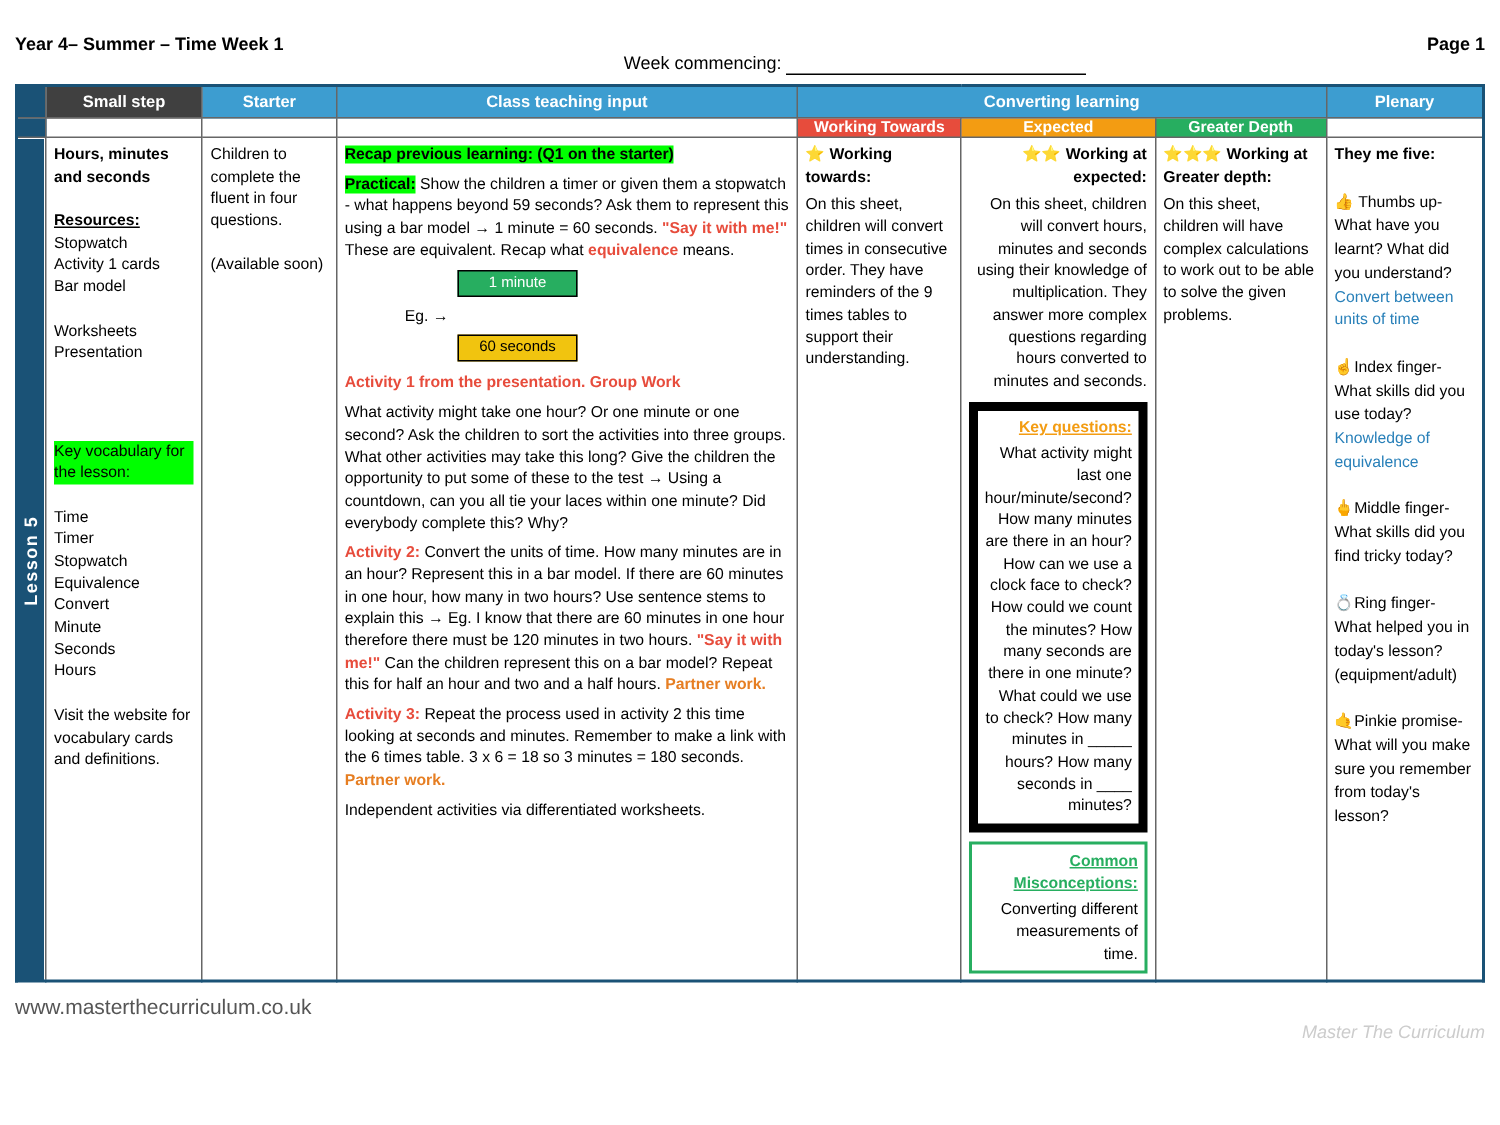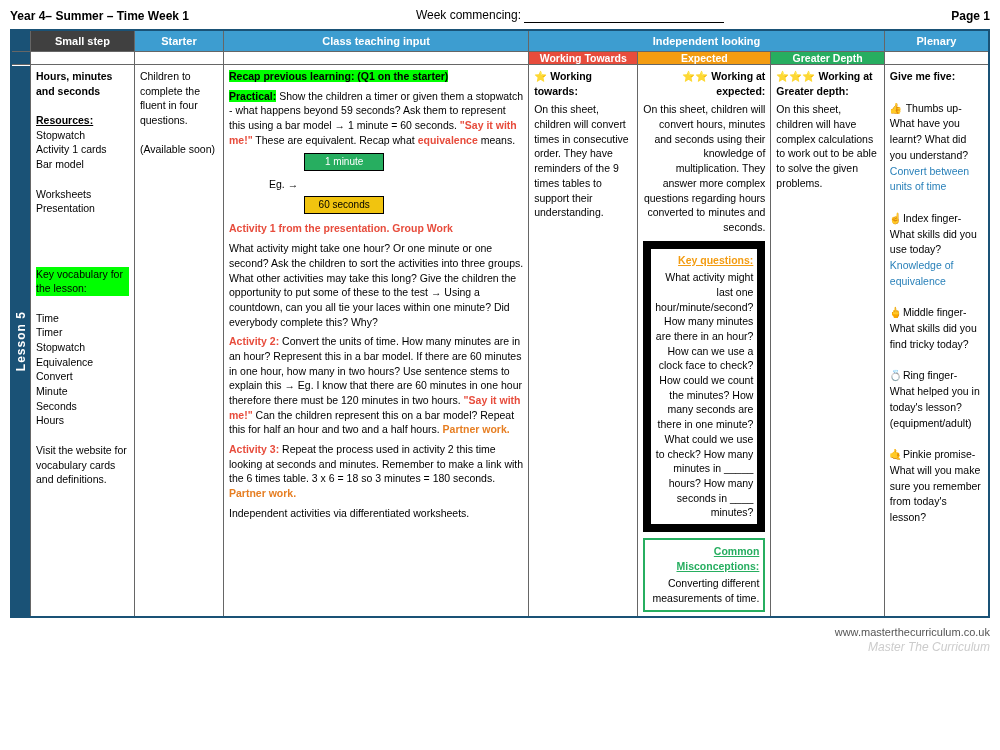--- a/index.html
+++ b/index.html
@@ -15,21 +15,21 @@
       padding: 8px 10px;
     }
     .page-header {
       display: flex;
       justify-content: space-between;
       align-items: center;
       margin-bottom: 6px;
       font-size: 12px;
     }
     .page-header-left { font-weight: bold; }
-    .page-header-center { flex: 1; text-align: center; }
+    .page-header-center { flex: 1; text-align: center; margin-top: 27px; }
     .week-commencing {
       border-bottom: 1px solid #000;
       display: inline-block;
       min-width: 200px;
     }
     .page-header-right { font-weight: bold; }
 
     .main-table {
       width: 100%;
       border-collapse: collapse;
@@ -120,21 +120,21 @@
       border: 1px solid #000;
       padding: 1px 4px;
       text-align: center;
       font-size: 10px;
       min-width: 80px;
     }
     .bar-cell-green { background: #27ae60; color: #fff; }
     .bar-cell-yellow { background: #f1c40f; margin-top: 24px; }
 
     .key-questions-box {
-      border: 8px solid #000000;
+      border: 6px solid #000000;
       padding: 4px;
       margin-top: 6px;
       font-size: 10.5px;
     }
     .key-questions-title {
       color: #f39c12;
       font-weight: bold;
       text-decoration: underline;
       margin-bottom: 3px;
     }
@@ -158,23 +158,23 @@
     .practical-highlight {
       background: #00ff00;
       font-weight: bold;
     }
 
     .plenary-cell { font-size: 10.5px; line-height: 1.5; }
     .plenary-finger { color: #e67e22; font-weight: bold; }
     .plenary-link { color: #2980b9; }
 
     .footer {
-      text-align: right;
+      text-align: left;
       margin-top: 8px;
-      font-size: 11px;
+      font-size: 14px;
       color: #555;
     }
     .lesson-num-cell {
       width: 18px;
       background: #1a5276;
       color: #fff;
       text-align: center;
       vertical-align: middle;
       writing-mode: vertical-lr;
       transform: rotate(180deg);
@@ -201,21 +201,21 @@
     <div class="page-header-right">Page 1</div>
   </div>
 
   <table class="main-table">
     <thead>
       <tr>
         <th style="width:18px; background:#1a5276; border:1px solid #666;"></th>
         <th class="col-small-step">Small step</th>
         <th class="col-starter">Starter</th>
         <th class="col-class-teaching">Class teaching input</th>
-        <th class="col-independent" colspan="3">Independent looking</th>
+        <th class="col-independent" colspan="3">Converting learning</th>
         <th class="col-plenary">Plenary</th>
       </tr>
       <tr class="ind-sub-header-row">
         <td style="background:#1a5276; border:1px solid #666;"></td>
         <td style="border:1px solid #666;"></td>
         <td style="border:1px solid #666;"></td>
         <td style="border:1px solid #666;"></td>
         <td class="ind-working-towards">Working Towards</td>
         <td class="ind-expected">Expected</td>
         <td class="ind-greater-depth">Greater Depth</td>
@@ -329,21 +329,21 @@
 
         <td style="width:115px; font-size:10.5px; line-height:1.4; vertical-align:top;">
           <div>
             <span>⭐⭐⭐ </span>
             <span class="bold">Working at Greater depth:</span>
             <p style="margin-top:4px;">On this sheet, children will have complex calculations to work out to be able to solve the given problems.</p>
           </div>
         </td>
 
         <td class="plenary-cell" style="width:105px;">
-          <div class="bold">Give me five:</div>
+          <div class="bold">They me five:</div>
           <br>
           <div>
             <span class="plenary-finger">👍</span> Thumbs up- What have you learnt? What did you understand?
           </div>
           <div class="plenary-link">Convert between units of time</div>
           <br>
           <div>
             <span class="plenary-finger">☝</span>Index finger- What skills did you use today?
           </div>
           <div class="plenary-link">Knowledge of equivalence</div>

